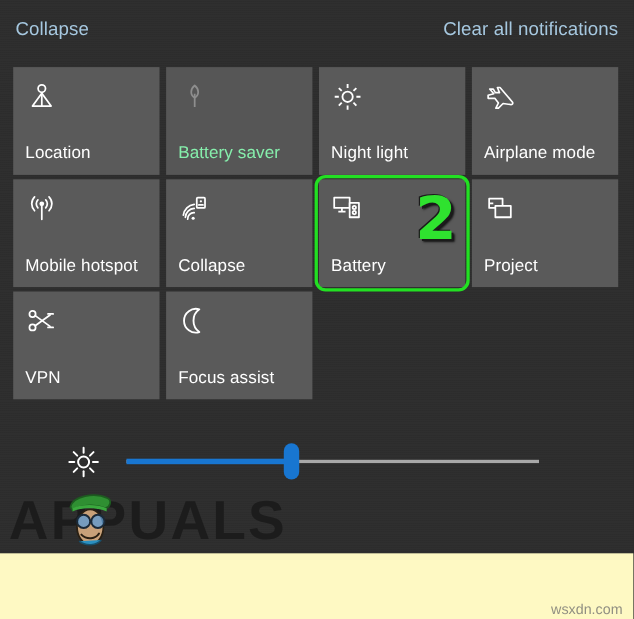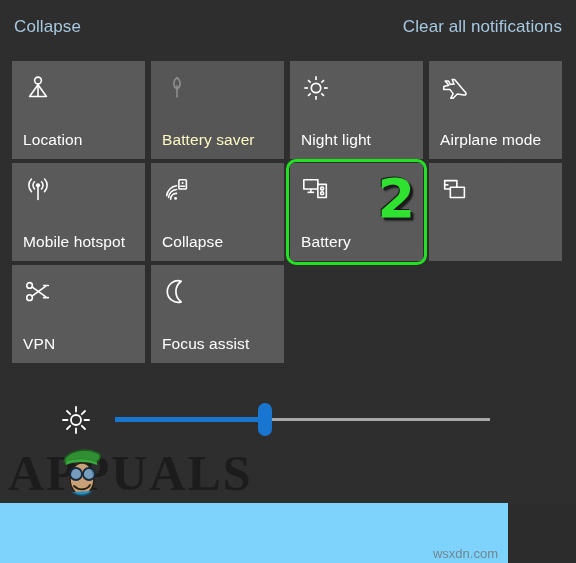--- a/index.html
+++ b/index.html
@@ -82,21 +82,21 @@
   .tile.disabled .tile-icon { color: #8e8e8e; }
   .tile-icon svg { width: 100%; height: 100%; display: block; }
 
   .tile-label {
     color: #ffffff;
     font-size: 15.5px;
     line-height: 19px;
     white-space: nowrap;
     letter-spacing: 0.1px;
   }
-  .tile.disabled .tile-label { color: #fef9c3; }
+  .tile.disabled .tile-label { color: #86efac; }
 
   
   .tile.annotated::after {
     content: "";
     position: absolute;
     left: -4px; top: -4px;
     right: -4px; bottom: -4px;
     border: 3px solid #22e022;
     border-radius: 10px;
     pointer-events: none;
@@ -168,21 +168,21 @@
   #watermark {
     position: absolute;
     left: 8px;
     top: 443px;
     height: 60px;
     display: flex;
     align-items: center;
     pointer-events: none;
   }
   #watermark-text {
-    font-family: Liberation Serif, serif;
+    font-family: Liberation Sans, sans-serif;
     font-weight: bold;
     font-size: 50px;
     line-height: 52px;
     letter-spacing: 2px;
     color: #1b1b1b;
     opacity: 0.92;
   }
   #watermark-mascot {
     position: absolute;
     left: 48px;
@@ -190,23 +190,23 @@
     width: 52px;
     height: 56px;
   }
   #watermark-mascot svg { width: 100%; height: 100%; display: block; }
 
   
   #taskbar {
     position: absolute;
     left: 0;
     top: 503px;
-    width: 508px;
+    width: 576px;
     height: 60px;
-    background: #7dd3fc;
+    background: #fef9c3;
   }
 
   #site-watermark {
     position: absolute;
     right: 10px;
     bottom: 2px;
     font-size: 13px;
     line-height: 15px;
     color: #6d6d6d;
     opacity: 0.75;
@@ -319,20 +319,21 @@
     </div>
 
     <div class="tile">
       <span class="tile-icon">
         <svg viewBox="0 0 32 32" fill="none" stroke="currentColor" stroke-width="1.7" stroke-linejoin="round">
           <rect x="5" y="6" width="13" height="9"></rect>
           <line x1="5" y1="10.5" x2="9" y2="10.5"></line>
           <rect x="11" y="13" width="15" height="11" fill="#5a5a5a"></rect>
         </svg>
       </span>
+      <span class="tile-label">Project</span>
     </div>
 
     <div class="tile">
       <span class="tile-icon">
         <svg viewBox="0 0 32 32" fill="none" stroke="currentColor" stroke-width="1.7" stroke-linecap="round">
           <circle cx="7" cy="9" r="3"></circle>
           <circle cx="7" cy="22" r="3"></circle>
           <path d="M9.6 10.6 L24 21"></path>
           <path d="M9.6 20.4 L24 10"></path>
           <line x1="22" y1="9" x2="27" y2="9"></line>

